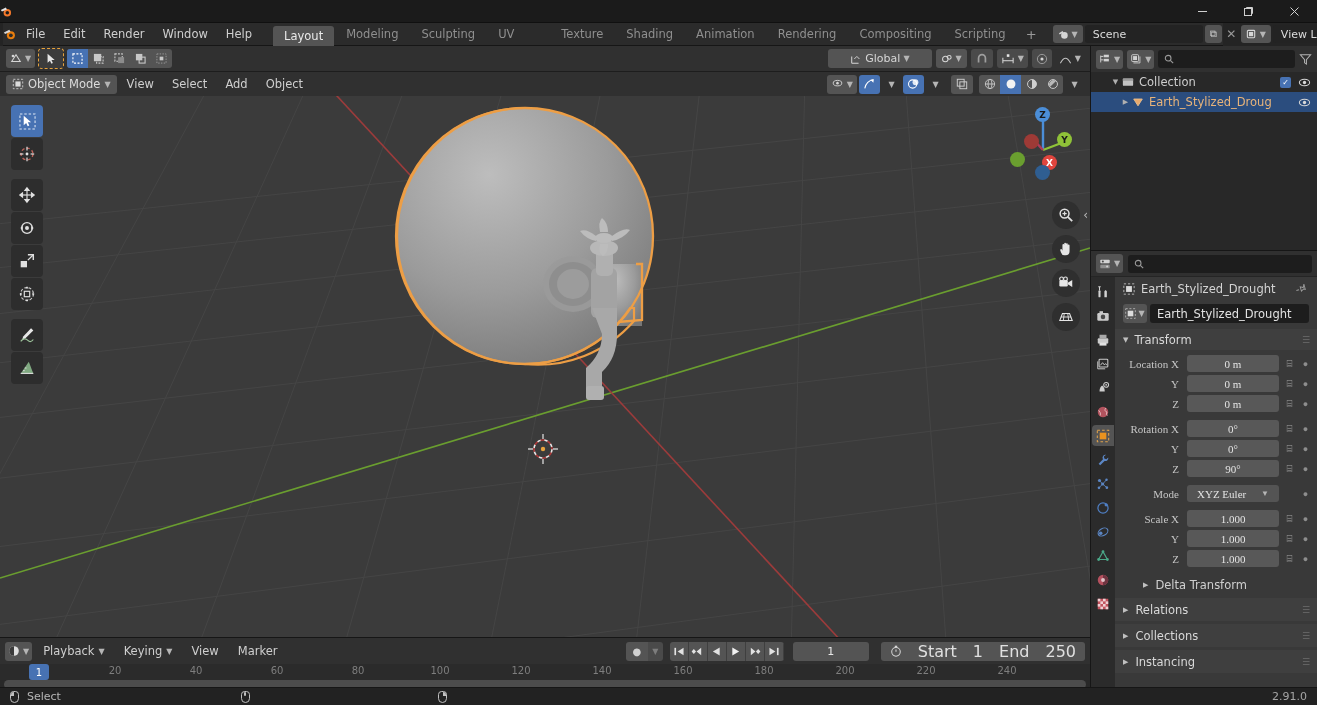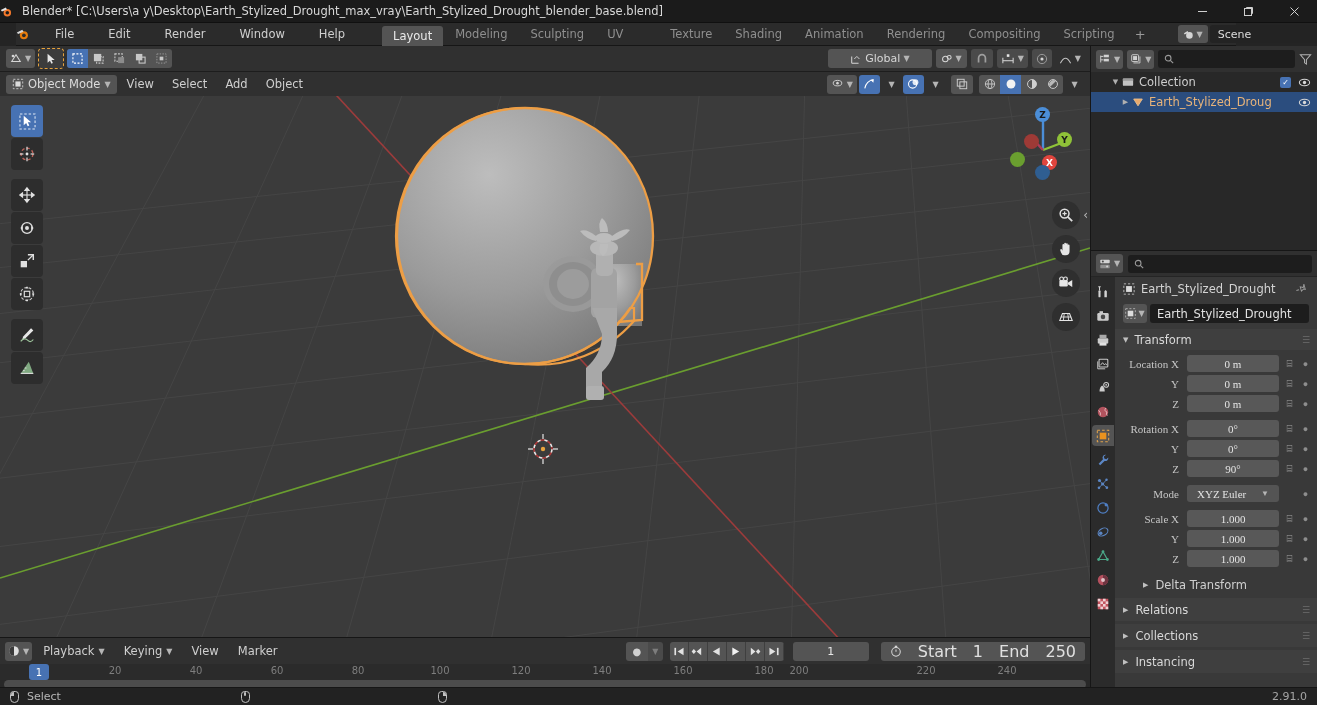--- a/index.html
+++ b/index.html
@@ -20,22 +20,22 @@
     border-bottom:1px solid #101010;
   }
   .tb-icon { width:22px; text-align:center; font-size:12px; color:#e87d0d; }
   .tb-title { font-size:11.5px; color:#d8d8d8; white-space:nowrap; }
   .tb-btns { position:absolute; right:0; top:0; height:23px; display:flex; }
   .tb-btn { width:46px; height:23px; display:flex; align-items:center; justify-content:center;
             color:#d0d0d0; font-size:12px; }
 
   
   .topbar {
-    position:absolute; left:16px; top:23px; width:1220px; height:23px;
-    background:#2b2b2b; display:flex; align-items:center; border-bottom:1px solid #161616;gap:16px;
+    position:absolute; left:3px; top:23px; width:1220px; height:23px;
+    background:#2b2b2b; display:flex; align-items:center; border-bottom:1px solid #161616;
   }
   .blender-logo { width:26px; text-align:center; color:#e87d0d; font-size:13px; }
   .menu-item { padding:0 9px; height:19px; line-height:19px; border-radius:3px;
                color:#cfcfcf; font-size:11.5px; }
   .ws-tabs { display:flex; align-items:center; margin-left:12px; gap:1px; }
   .ws-tab { padding:0 11px; height:23px; line-height:23px; font-size:11.5px;
             color:#8f8f8f; }
   .ws-tab.active { background:#545454; color:#e9e9e9; border-radius:3px 3px 0 0; height:20px; line-height:20px; margin-top:3px;}
   .ws-plus { padding:0 8px; color:#9a9a9a; font-size:13px; }
 
@@ -195,21 +195,20 @@
 <div class="app">
 
   <div class="titlebar">
     <span class="tb-icon">
       <svg width="13" height="13" viewBox="0 0 16 16">
           <circle cx="9" cy="9.5" r="4.6" fill="#f4792b"></circle>
           <circle cx="9" cy="9.5" r="2.2" fill="#1b1b1b"></circle>
           <path d="M1 6.2 L7.2 3.2 L8.6 5.4 L2.4 8.1 Z" fill="#e3e3e3"></path>
         </svg>
     </span>
-    <span class="tb-title">Blender* [C:\Users\a y\Desktop\Earth_Stylized_Drought_max_vray\Earth_Stylized_Drought_blender_base.blend]</span>
     <div class="tb-btns">
       <div class="tb-btn">
           <svg width="11" height="11" viewBox="0 0 11 11">
             <line x1="1" y1="5.5" x2="10" y2="5.5" stroke="#d0d0d0" stroke-width="1"></line>
           </svg>
         </div>
       <div class="tb-btn">
           <svg width="11" height="11" viewBox="0 0 11 11">
             <rect x="1.5" y="2.5" width="7" height="7" fill="none" stroke="#d0d0d0" stroke-width="1"></rect>
             <path d="M3.5 2.5 V1.5 H9.5 V7.5 H8.5" fill="none" stroke="#d0d0d0" stroke-width="1"></path>
@@ -1079,21 +1078,21 @@
     <div class="tl-ruler">
       <span class="tick" style="left:115px">20</span>
       <span class="tick" style="left:196px">40</span>
       <span class="tick" style="left:277px">60</span>
       <span class="tick" style="left:358px">80</span>
       <span class="tick" style="left:440px">100</span>
       <span class="tick" style="left:521px">120</span>
       <span class="tick" style="left:602px">140</span>
       <span class="tick" style="left:683px">160</span>
       <span class="tick" style="left:764px">180</span>
-      <span class="tick" style="left:799px">200</span>
+      <span class="tick" style="left:845px">200</span>
       <span class="tick" style="left:926px">220</span>
       <span class="tick" style="left:1007px">240</span>
       <div class="playhead" style="left:39px">1</div>
       <div class="playline" style="left:39px"></div>
     </div>
     <div class="scrollbar"></div>
   </div>
 
   <div class="statusbar">
     <span class="mouse-ico">

